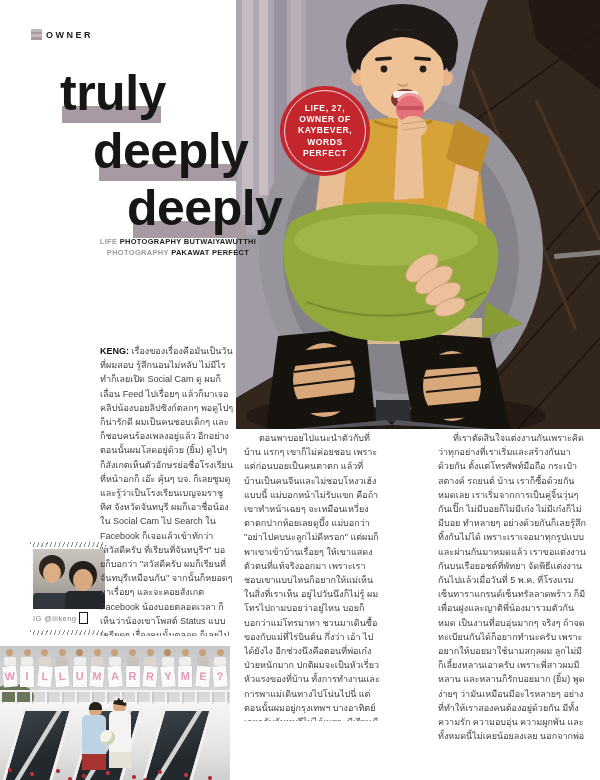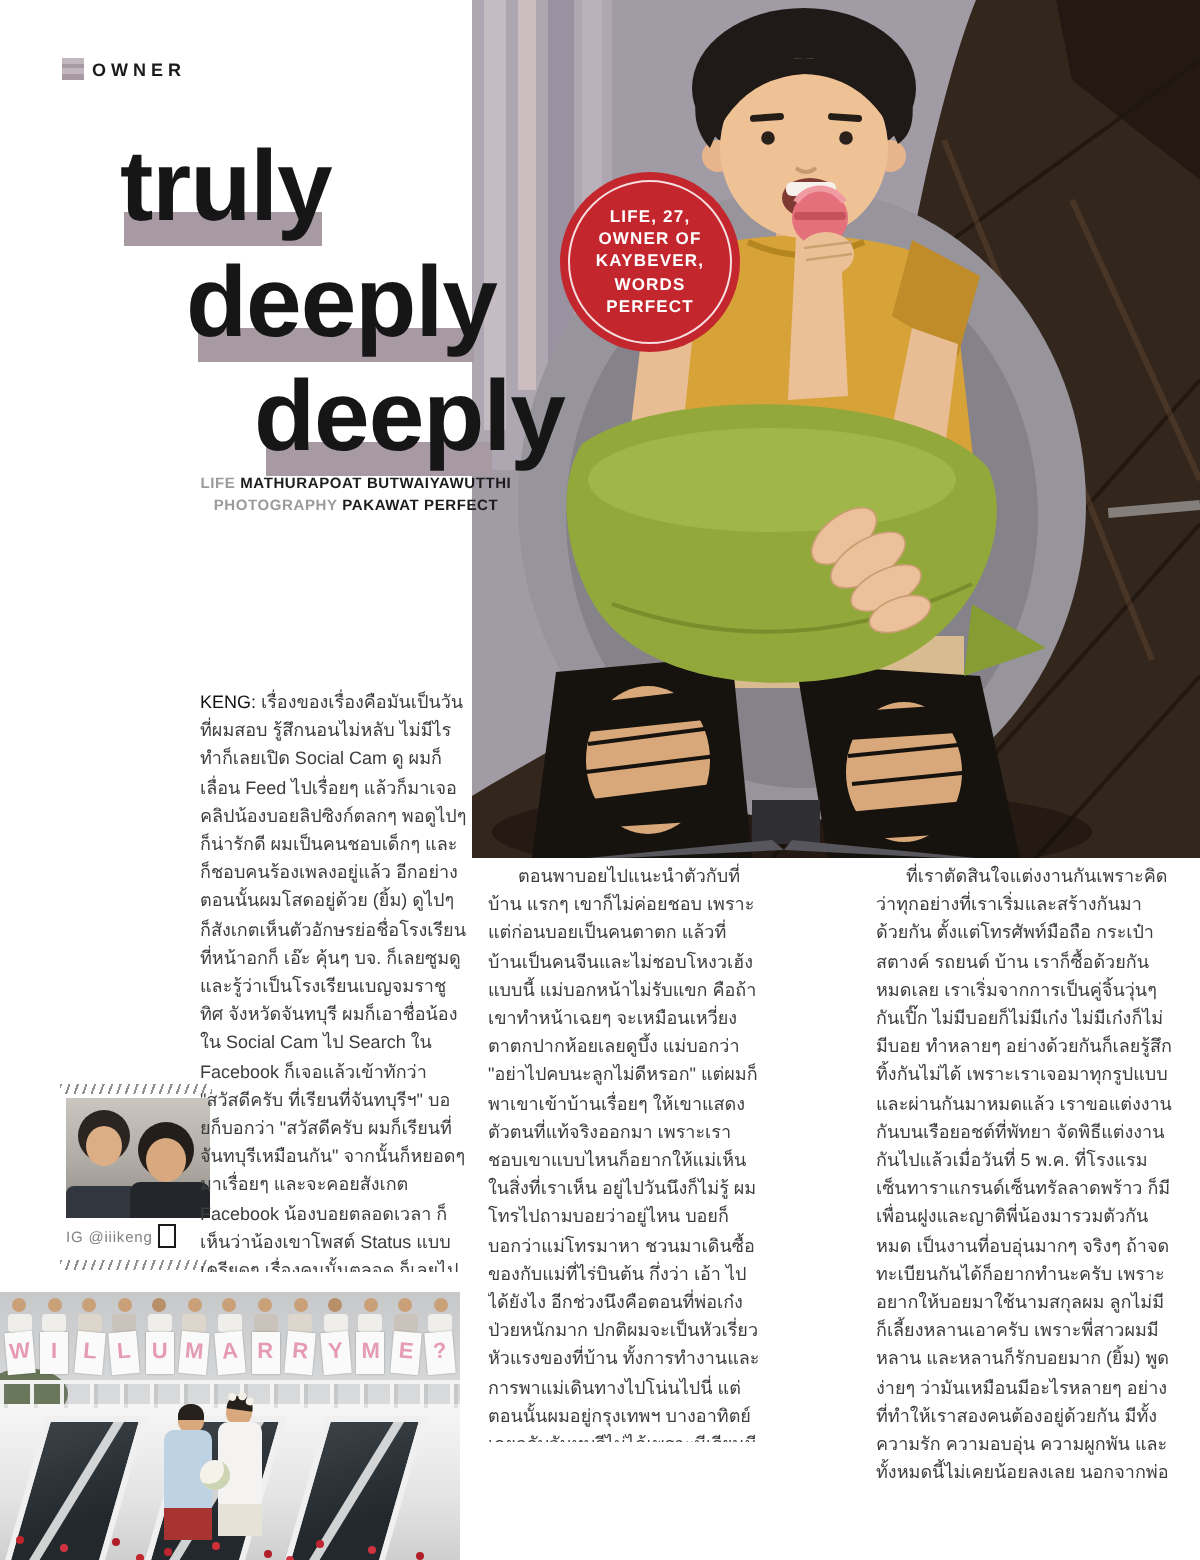--- a/index.html
+++ b/index.html
@@ -42,21 +42,21 @@
   .q-bold{color:#44423a;}
   .q-light{color:var(--quote-light-text,#b9b19c);}
 
   
   .col{font-size:9px;line-height:14.2px;color:#3d3d3d;z-index:3;}
   .col p{margin:0;}
   .col .p-indent{text-indent:15px;}
   .col1{left:100px;top:344px;width:134px;height:292px;overflow:hidden;}
   .col2{left:244px;top:431px;width:136px;height:290px;overflow:hidden;}
   .col3{left:438px;top:431px;width:148px;height:312px;overflow:hidden;}
-  .lead{color:#111;font-weight:normal;}
+  .lead{color:#111;font-weight:bold;}
 
   
   .zigzag{left:30px;width:76px;height:5px;background:repeating-linear-gradient(110deg,#8f8f8f 0 1px,transparent 1px 4px);}
   .z1{top:542px;} .z2{top:630px;}
 
   
   .photo-ig{left:33px;top:549px;width:72px;height:60px;overflow:hidden;
             background:linear-gradient(180deg,#cac5bf 0%,#b0aaa4 55%,#8e8884 100%);}
   .igA{position:absolute;left:6px;top:6px;width:26px;height:26px;border-radius:50%;background:#2b2420;}
   .igAface{position:absolute;left:10px;top:14px;width:18px;height:20px;border-radius:50%;background:#dcae85;}
@@ -196,21 +196,21 @@
   <div class="abs hl-bar bar1"></div>
   <div class="abs hl-bar bar2"></div>
   <div class="abs hl-bar bar3"></div>
   <h1 class="abs t-line t1">truly</h1>
   <h1 class="abs t-line t2">deeply</h1>
   <h1 class="abs t-line t3">deeply</h1>
 
   <div class="abs credits">
     <div class="cr-line">
       <span class="cr-label">LIFE</span>
-      <span class="cr-name">MATHURAPOAT BUTWAIYAWUTTHI</span>
+      <span class="cr-name">PHOTOGRAPHY BUTWAIYAWUTTHI</span>
     </div>
     <div class="cr-line">
       <span class="cr-label">PHOTOGRAPHY</span>
       <span class="cr-name">PAKAWAT PERFECT</span>
     </div>
   </div>
 
   <div class="abs badge">
     <div class="badge-inner">
       <div>LIFE, 27,</div>

